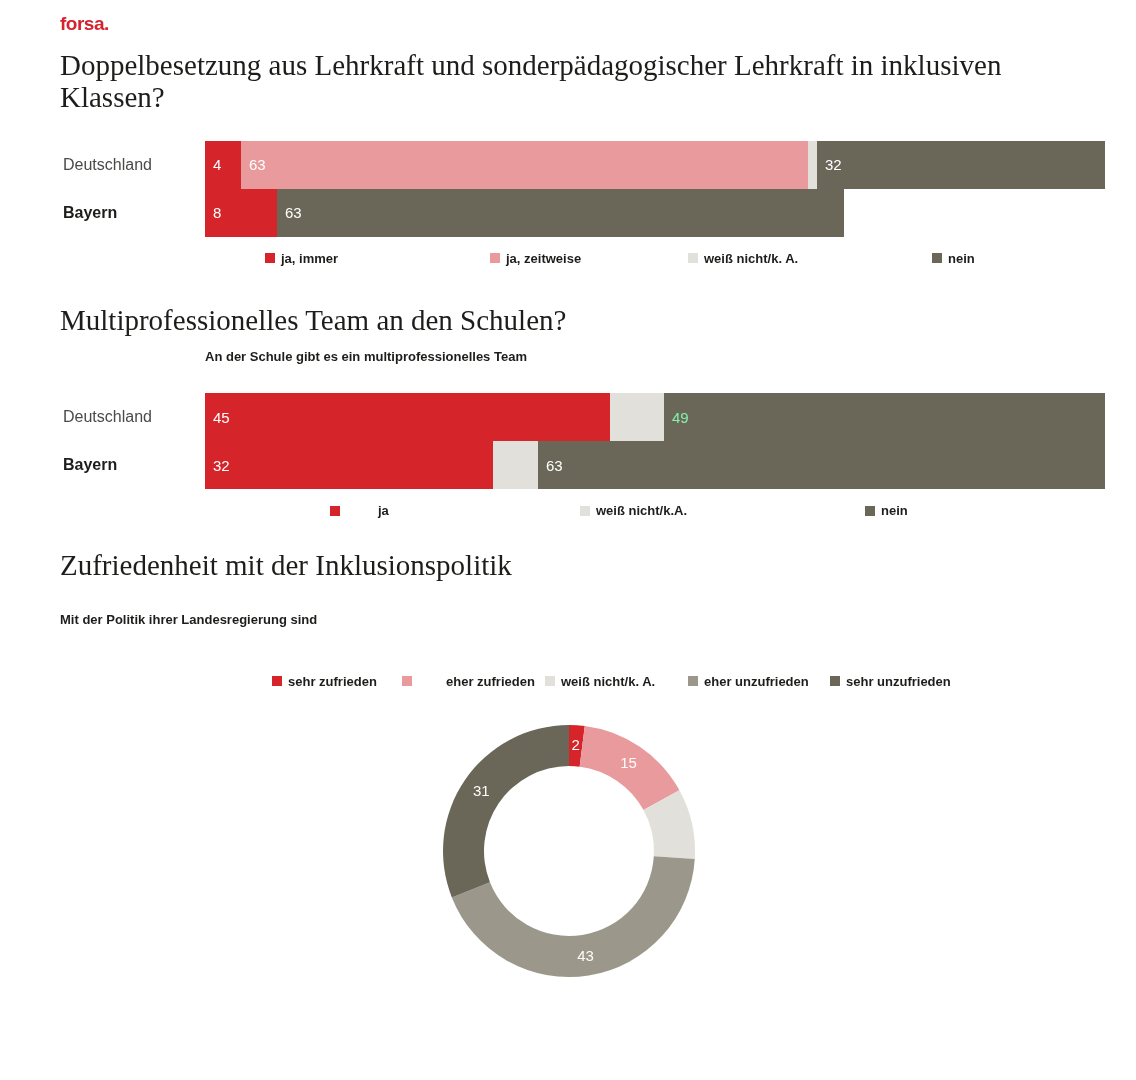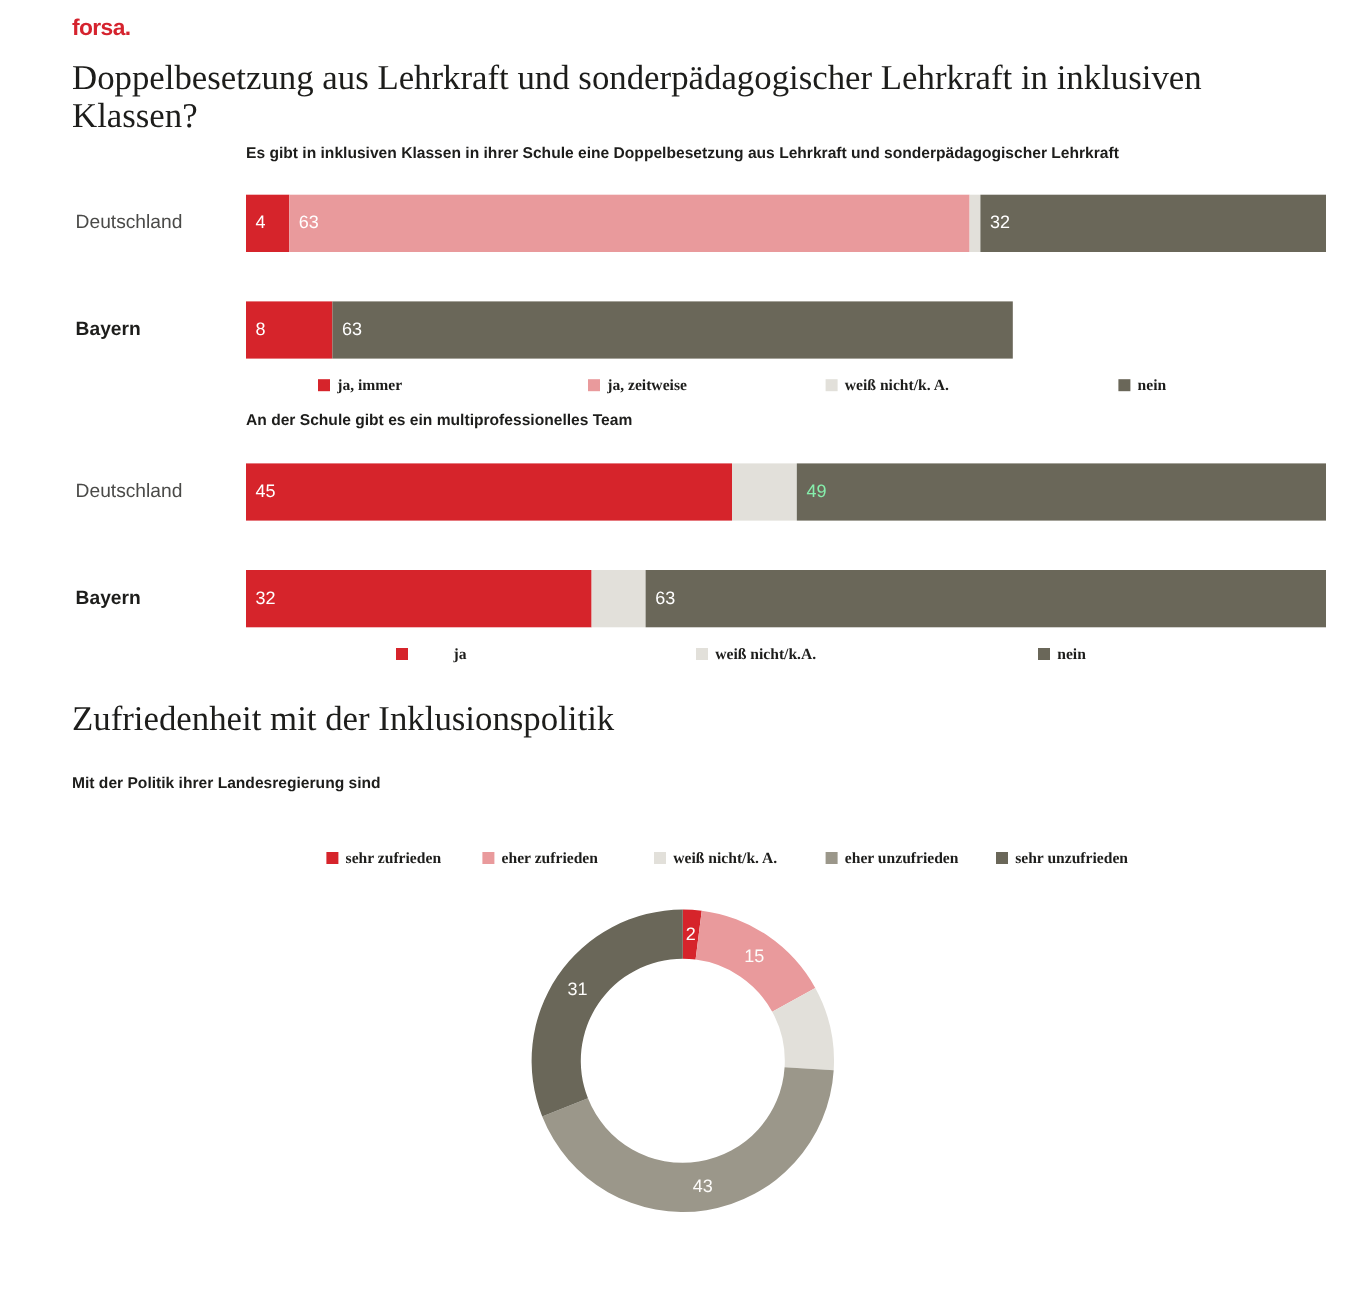--- a/index.html
+++ b/index.html
@@ -22,47 +22,46 @@
 
   .chart-subtitle{font-size:13px;font-weight:bold;margin:0;color:#1d1d1b;}
   .indent{margin-left:145px;}
   #subtitle-1{margin-top:6px;}
   #subtitle-2{margin-top:13px;}
   #subtitle-3{margin-top:30px;}
 
   .barchart{margin-top:27px;}
   #chart-2 .bar-rows{margin-top:29px;}
   .bar-row{display:flex;align-items:center;height:48px;}
-  .bar-row + .bar-row{margin-top:41px;}
+  .bar-row + .bar-row{}
   .cat-label{width:145px;flex:0 0 145px;font-size:16px;color:#4a4a48;padding-left:3px;box-sizing:border-box;}
   .cat-label.em{font-weight:bold;color:#1d1d1b;}
   .bar-track{flex:1;height:48px;display:flex;overflow:hidden;}
   .bar-seg{height:100%;display:flex;align-items:center;box-sizing:border-box;}
   .bar-val{color:#fff;font-size:15px;padding-left:8px;white-space:nowrap;}
 
-  .legend{position:relative;height:16px;margin-top:14px;font-family:Liberation Serif, serif;}
+  .legend{position:relative;height:16px;margin-top:14px;}
   .legend.indent{margin-left:145px;}
   #legend-3{margin-top:47px;}
   .legend-item{position:absolute;top:0;display:flex;align-items:center;white-space:nowrap;}
   .legend-swatch{width:10px;height:10px;flex:0 0 10px;margin-right:6px;display:inline-block;}
   .legend-label{font-size:13px;font-weight:bold;color:#1d1d1b;}
 
   .donut-wrap{position:relative;height:262px;margin-top:30px;}
   .donut-wrap svg{position:absolute;left:378px;top:0;}
   .donut-label{font-family:"Liberation Sans",sans-serif;font-size:15px;fill:#fdfcfa;}
 </style>
 </head>
 <body>
 
 <div class="page">
 
   <div class="logo">forsa.</div>
 
   <h1 class="section-title" id="title-1">Doppelbesetzung aus Lehrkraft und sonderpädagogischer Lehrkraft in inklusiven Klassen?</h1>
-  <p class="chart-subtitle indent" id="subtitle-1">Es gibt in inklusiven Klassen in ihrer Schule eine Doppelbesetzung aus Lehrkraft und sonderpädagogischer Lehrkraft</p>
   <div class="barchart" id="chart-1">
       <div class="bar-rows">
         <div class="bar-row">
           <div class="cat-label">Deutschland</div>
           <div class="bar-track">
             <div class="bar-seg" style="width: 4%; background: rgb(214, 36, 43);">
               <span class="bar-val" style="color: rgb(255, 255, 255);">4</span>
             </div>
             <div class="bar-seg" style="width: 63%; background: rgb(233, 154, 156);">
               <span class="bar-val" style="color: rgb(255, 255, 255);">63</span>
@@ -98,20 +97,21 @@
           <span class="legend-swatch" style="background: rgb(226, 224, 218);"></span>
           <span class="legend-label">weiß nicht/k. A.</span>
         </div>
         <div class="legend-item" style="left: 727px;">
           <span class="legend-swatch" style="background: rgb(106, 103, 89);"></span>
           <span class="legend-label">nein</span>
         </div>
       </div>
     </div>
 
+  <h1 class="section-title" id="title-2">Multiprofessionelles Team an den Schulen?</h1>
   <p class="chart-subtitle indent" id="subtitle-2">An der Schule gibt es ein multiprofessionelles Team</p>
   <div class="barchart" id="chart-2">
       <div class="bar-rows">
         <div class="bar-row">
           <div class="cat-label">Deutschland</div>
           <div class="bar-track">
             <div class="bar-seg" style="width: 45%; background: rgb(214, 36, 43);">
               <span class="bar-val" style="color: rgb(255, 255, 255);">45</span>
             </div>
             <div class="bar-seg" style="width: 6%; background: rgb(226, 224, 218);"></div>
@@ -150,21 +150,21 @@
     </div>
 
   <h1 class="section-title" id="title-3">Zufriedenheit mit der Inklusionspolitik</h1>
   <p class="chart-subtitle" id="subtitle-3">Mit der Politik ihrer Landesregierung sind</p>
   <div id="chart-3">
       <div class="legend" id="legend-3">
         <div class="legend-item" style="left: 212px;">
           <span class="legend-swatch" style="background: rgb(214, 36, 43);"></span>
           <span class="legend-label">sehr zufrieden</span>
         </div>
-        <div class="legend-item" style="left: 342px;">
+        <div class="legend-item" style="left: 342px; gap: 28px;">
           <span class="legend-swatch" style="background: rgb(233, 154, 156);"></span>
           <span class="legend-label">eher zufrieden</span>
         </div>
         <div class="legend-item" style="left: 485px;">
           <span class="legend-swatch" style="background: rgb(226, 224, 218);"></span>
           <span class="legend-label">weiß nicht/k. A.</span>
         </div>
         <div class="legend-item" style="left: 628px;">
           <span class="legend-swatch" style="background: rgb(155, 151, 138);"></span>
           <span class="legend-label">eher unzufrieden</span>

